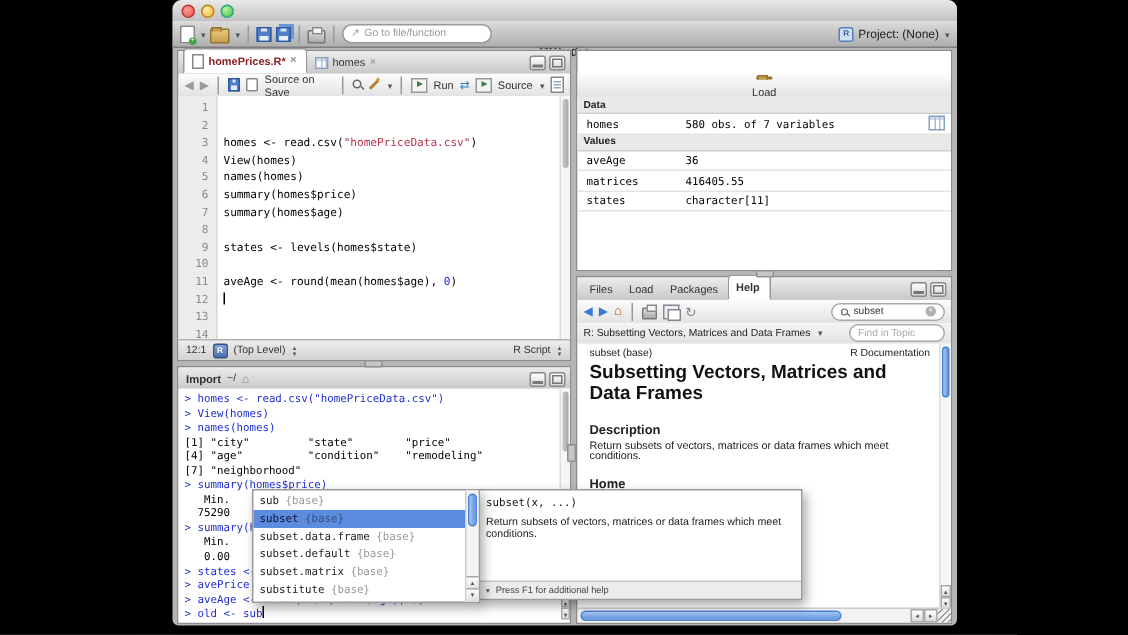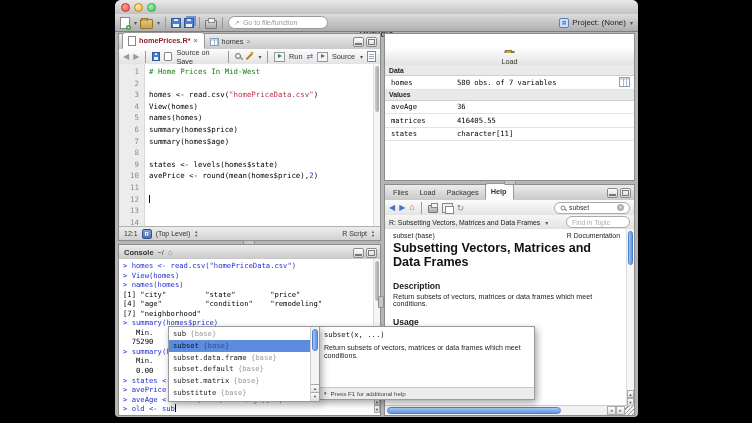--- a/index.html
+++ b/index.html
@@ -243,52 +243,52 @@
       <span>Run</span>
       <span class="i-rerun">⇄</span>
       <span class="ic i-runbox"></span>
       <span>Source</span>
       <span class="dd">▾</span>
       <span style="margin-left:auto;" class="ic i-note"></span>
     </div>
     <div class="edbody">
       <div class="gutterbg"></div>
       <div style="position:relative;padding-top:2px;">
-        <div class="srow"><span class="lnum">1</span><span class="codetxt tok-comment"># Home Prices In Mid-West</span></div>
+        <div class="srow"><span class="lnum">1</span></div>
         <div class="srow"><span class="lnum">2</span><span class="codetxt">&nbsp;</span></div>
         <div class="srow"><span class="lnum">3</span><span class="codetxt"><span>homes &lt;- read.csv(</span><span class="tok-string">"homePriceData.csv"</span><span>)</span></span></div>
         <div class="srow"><span class="lnum">4</span><span class="codetxt">View(homes)</span></div>
         <div class="srow"><span class="lnum">5</span><span class="codetxt">names(homes)</span></div>
         <div class="srow"><span class="lnum">6</span><span class="codetxt">summary(homes$price)</span></div>
         <div class="srow"><span class="lnum">7</span><span class="codetxt">summary(homes$age)</span></div>
         <div class="srow"><span class="lnum">8</span><span class="codetxt">&nbsp;</span></div>
         <div class="srow"><span class="lnum">9</span><span class="codetxt">states &lt;- levels(homes$state)</span></div>
-        <div class="srow"><span class="lnum">10</span><span class="codetxt"><span>avePrice &lt;- round(mean(homes$price),</span><span class="tok-num">2</span><span>)</span></span></div>
-        <div class="srow"><span class="lnum">11</span></div>
+        <div class="srow"><span class="lnum">10</span></div>
+        <div class="srow"><span class="lnum">11</span><span class="codetxt"><span>aveAge &lt;- round(mean(homes$age), </span><span class="tok-num">0</span><span>)</span></span></div>
         <div class="srow"><span class="lnum">12</span><span class="codetxt"><span class="caret"></span></span></div>
         <div class="srow"><span class="lnum">13</span><span class="codetxt">&nbsp;</span></div>
         <div class="srow"><span class="lnum">14</span><span class="codetxt">&nbsp;</span></div>
       </div>
       <div class="vsb" style="width:6px;">
             <div class="thumb" style="top:2px;height:46px;"></div>
           </div>
     </div>
     <div class="statusbar">
       <span>12:1</span>
       <span class="i-ricon">R</span>
       <span>(Top Level)</span>
       <span class="updn">▲<br>▼</span>
       <span style="margin-left:auto;">R Script</span>
       <span class="updn">▲<br>▼</span>
     </div>
   </div>
 
   <div class="pane" style="left:3px;top:244px;width:263px;height:172px;">
     <div class="cheader">
-      <b>Console</b>
+      <b>Import</b>
       <span style="font-size:7px;">~/</span>
       <span class="i-house" style="color:#888;font-size:8px;">⌂</span>
       <div class="minmax" style="position:absolute;right:3px;top:3px;">
         <span class="mm min"></span>
         <span class="mm max"></span>
       </div>
     </div>
     <div class="cbody">
       <div class="crow in">&gt; homes &lt;- read.csv("homePriceData.csv")</div>
       <div class="crow in">&gt; View(homes)</div>
@@ -401,21 +401,21 @@
       <div class="docmeta">
         <span>subset (base)</span>
         <span>R Documentation</span>
       </div>
       <div class="doctitle">Subsetting Vectors, Matrices and Data Frames</div>
       <div class="dochead" style="top:52px;">Description</div>
       <div class="docbody" style="top:64px;">
         <div class="ln">Return subsets of vectors, matrices or data frames which meet</div>
         <div class="ln">conditions.</div>
       </div>
-      <div class="dochead" style="top:88px;">Usage</div>
+      <div class="dochead" style="top:88px;">Home</div>
       <div class="usage">
         <div>subset(x, ...)</div>
         <div> </div>
         <div>## Default S3 method:</div>
         
         
         
         
         
         

